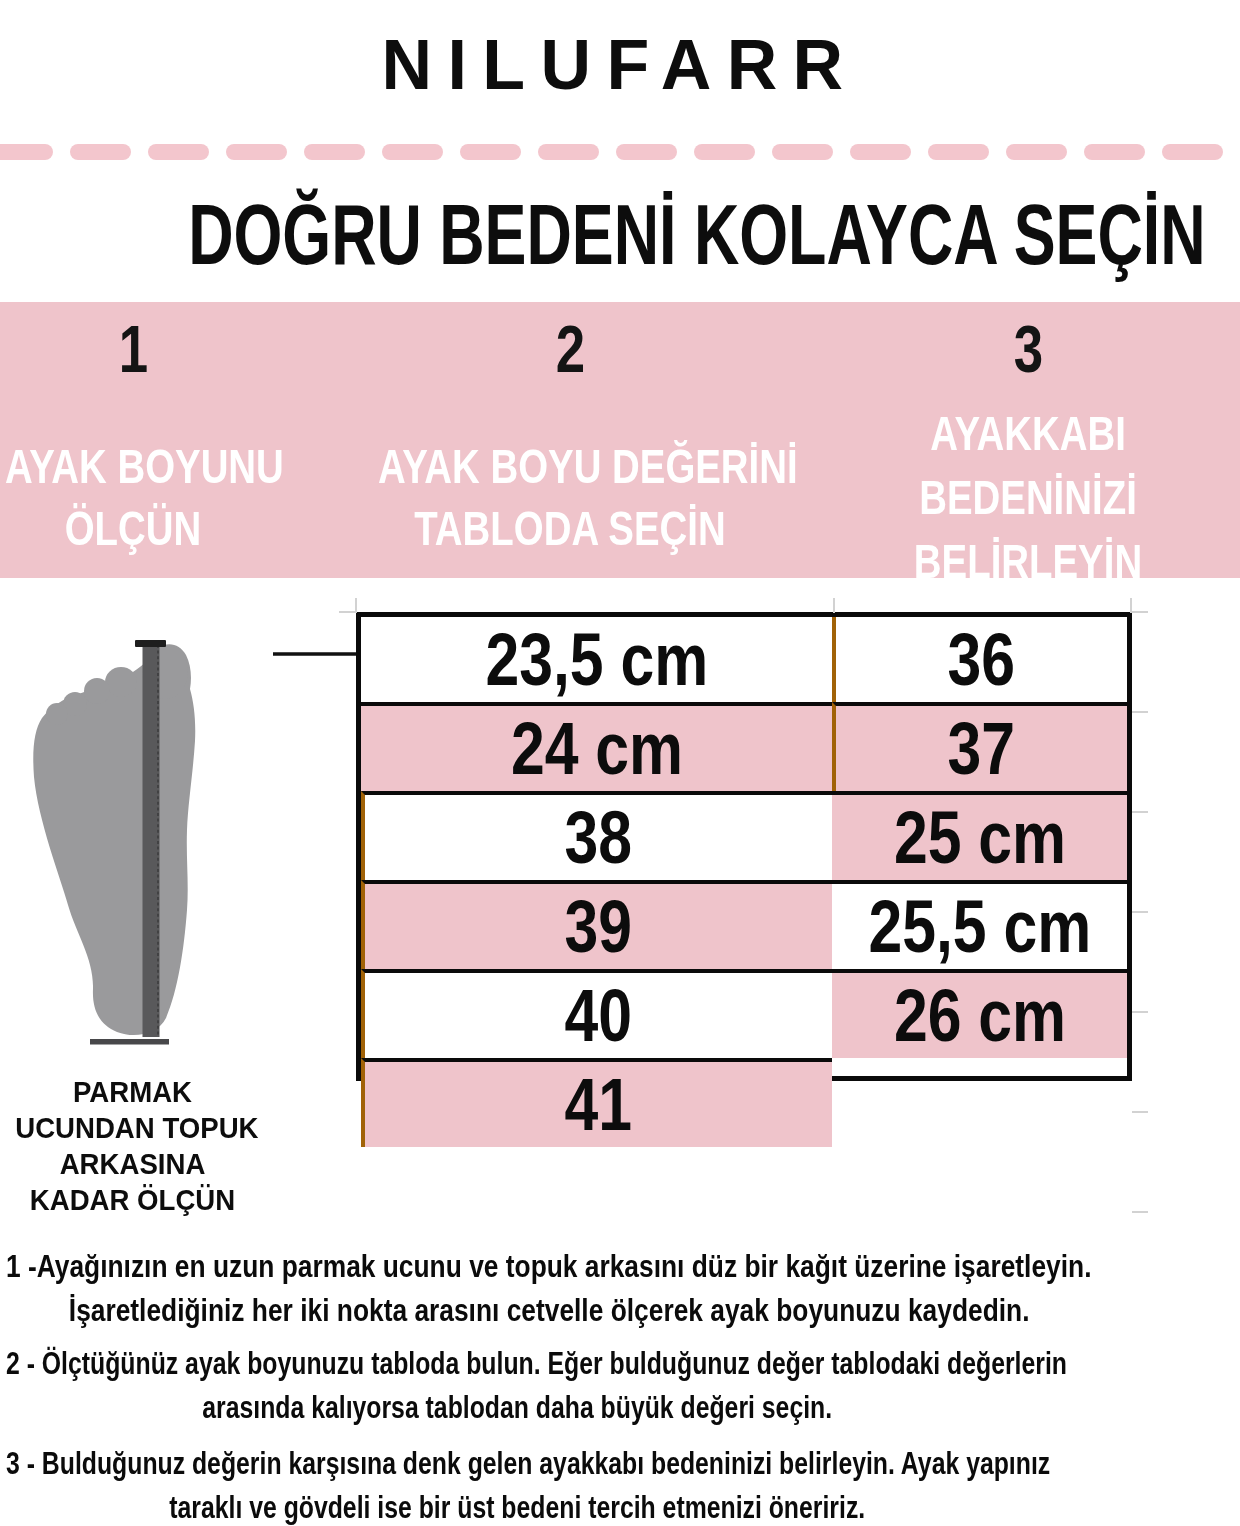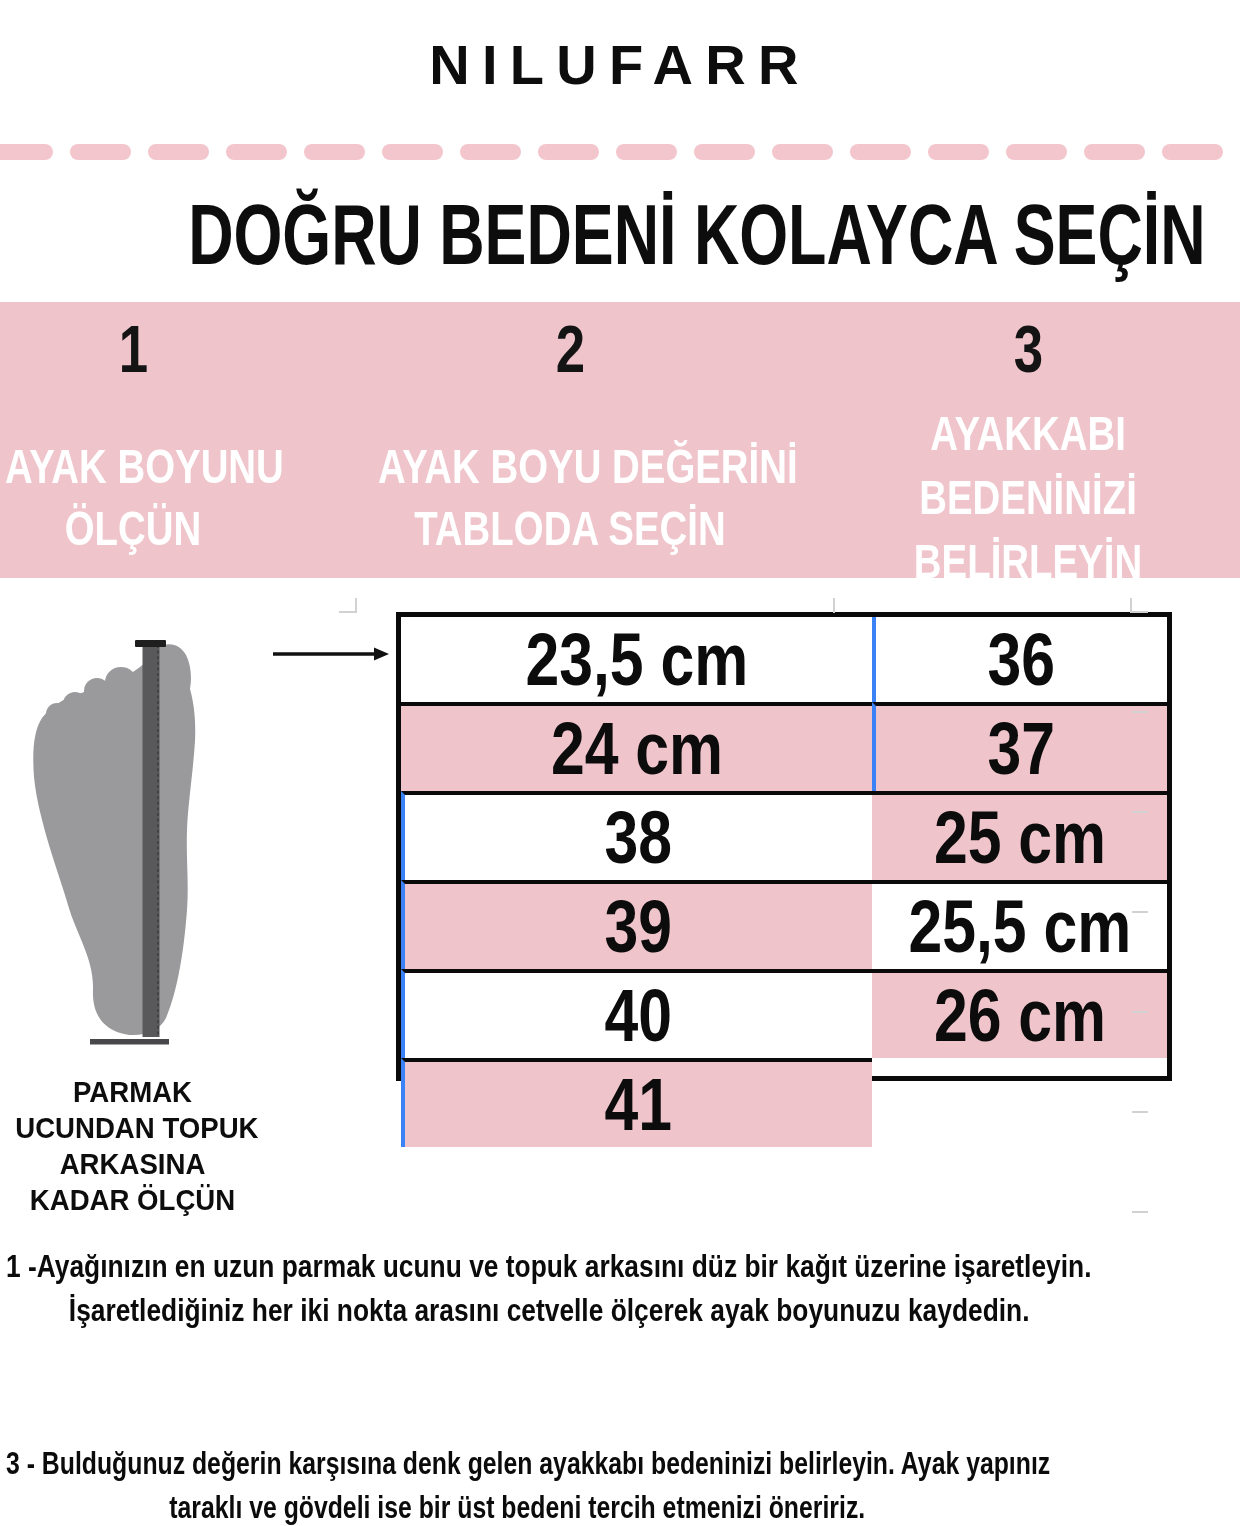--- a/index.html
+++ b/index.html
@@ -3,21 +3,21 @@
 <meta charset="utf-8">
 <style>
   html,body{margin:0;padding:0;background:#fff;}
   .page{
     position:relative;width:1240px;height:1526px;background:#fff;overflow:hidden;
     font-family:"Liberation Sans", sans-serif;color:var(--ink,#0d0d0d);
   }
   
   .brand{
     position:absolute;top:10px;left:0;width:100%;text-align:center;
-    font-size:56px;font-weight:800;letter-spacing:.22em;line-height:110px;color:#0d0d0d;
+    font-size:70px;font-weight:800;letter-spacing:.22em;line-height:110px;color:#0d0d0d;
     white-space:nowrap;
   }
   
   .dash-row{position:absolute;top:144px;left:-8px;width:1320px;display:flex;gap:17px;}
   .dash{width:61px;height:16px;border-radius:8px;background:var(--pink-dash,#f3c6cd);flex:none;}
   
   .heading{position:absolute;top:186px;left:0;width:100%;text-align:left;line-height:96px;white-space:nowrap;}
   .heading .cond{display:inline-block;font-size:86px;font-weight:800;transform:scaleX(.73);transform-origin:center;}
   
   .banner{position:absolute;top:302px;left:0;width:1240px;height:276px;background:var(--pink-banner,#efc4cb);}
@@ -39,24 +39,23 @@
     position:absolute;left:5px;top:1074px;width:255px;text-align:center;
     font-size:30px;font-weight:800;line-height:36px;color:#0d0d0d;
     transform:scaleX(.92);transform-origin:center top;white-space:nowrap;
   }
   
   .size-table{
     position:absolute;left:356px;top:612px;width:776px;height:469px;
     border:5px solid #0a0a0a;box-sizing:border-box;
     display:grid;grid-template-columns:471px 1fr;grid-template-rows:repeat(6,1fr);
     background:#fff;
-    margin-left:40px;
   }
   .cell{display:flex;align-items:center;justify-content:center;box-sizing:border-box;}
-  .cell.size-col{border-left:4px solid #3b82f6;}
+  .cell.size-col{border-left:4px solid #a16207;}
   .cell.rowline{border-top:4px solid #0a0a0a;}
   .cell.pink{background:var(--pink-row,#efc4cb);align-items:center;}
   .cell .cond{display:inline-block;font-size:74px;font-weight:700;transform:scaleX(.82);transform-origin:center;white-space:nowrap;color:#0c0c0c;}
   
   .stub{position:absolute;background:var(--grid-artifact,#d2d2d2);}
   
   .instr{position:absolute;left:6px;width:1234px;text-align:center;}
   .instr-item-1{top:1245px;} .instr-item-2{top:1342px;} .instr-item-3{top:1442px;}
   .instr .line{
     font-size:31px;font-weight:700;line-height:44px;white-space:nowrap;
@@ -207,18 +206,22 @@
   <div class="stub" style="left:1132px;top:811px;width:16px;height:2px;"></div>
   <div class="stub" style="left:1132px;top:911px;width:16px;height:2px;"></div>
   <div class="stub" style="left:1132px;top:1011px;width:16px;height:2px;"></div>
   <div class="stub" style="left:1132px;top:1111px;width:16px;height:2px;"></div>
   <div class="stub" style="left:1132px;top:1211px;width:16px;height:2px;"></div>
 
   <div class="instr instr-item-1">
     <div class="line">1 -Ayağınızın en uzun parmak ucunu ve topuk arkasını düz bir kağıt üzerine işaretleyin.</div>
     <div class="line contd">İşaretlediğiniz her iki nokta arasını cetvelle ölçerek ayak boyunuzu kaydedin.</div>
   </div>
+  <div class="instr instr-item-2">
+    <div class="line">2 - Ölçtüğünüz ayak boyunuzu tabloda bulun. Eğer bulduğunuz değer tablodaki değerlerin</div>
+    <div class="line contd">arasında kalıyorsa tablodan daha büyük değeri seçin.</div>
+  </div>
   <div class="instr instr-item-3">
     <div class="line">3 - Bulduğunuz değerin karşısına denk gelen ayakkabı bedeninizi belirleyin. Ayak yapınız</div>
     <div class="line contd">taraklı ve gövdeli ise bir üst bedeni tercih etmenizi öneririz.</div>
   </div>
 
 </div>
 
 </body></html>

